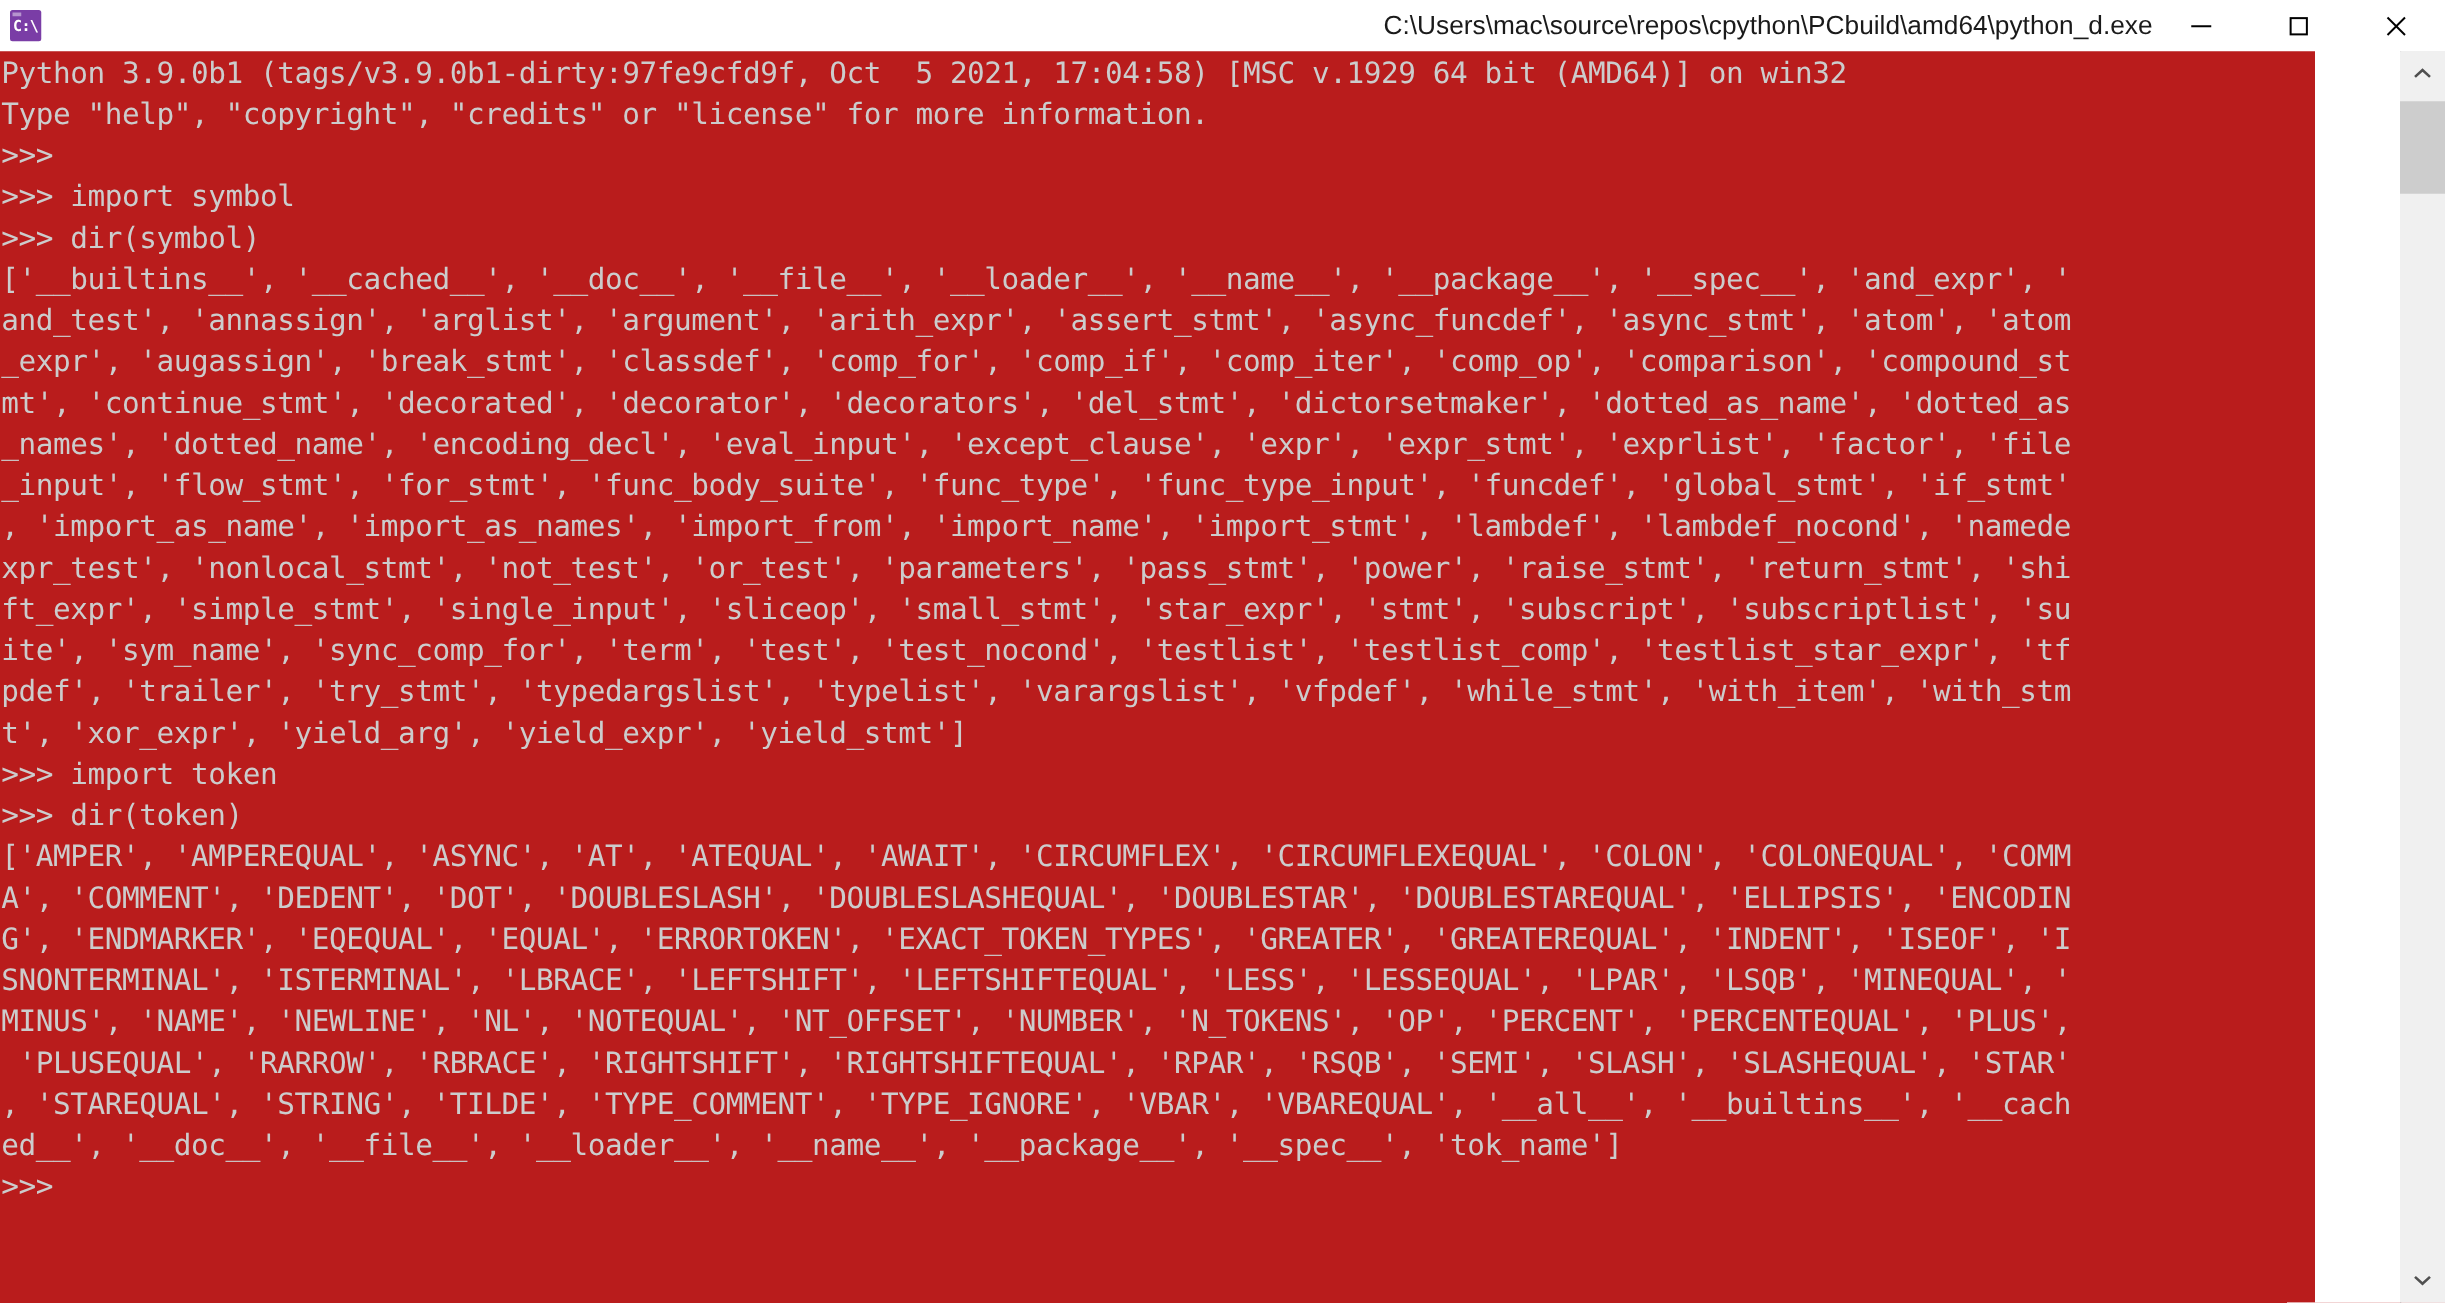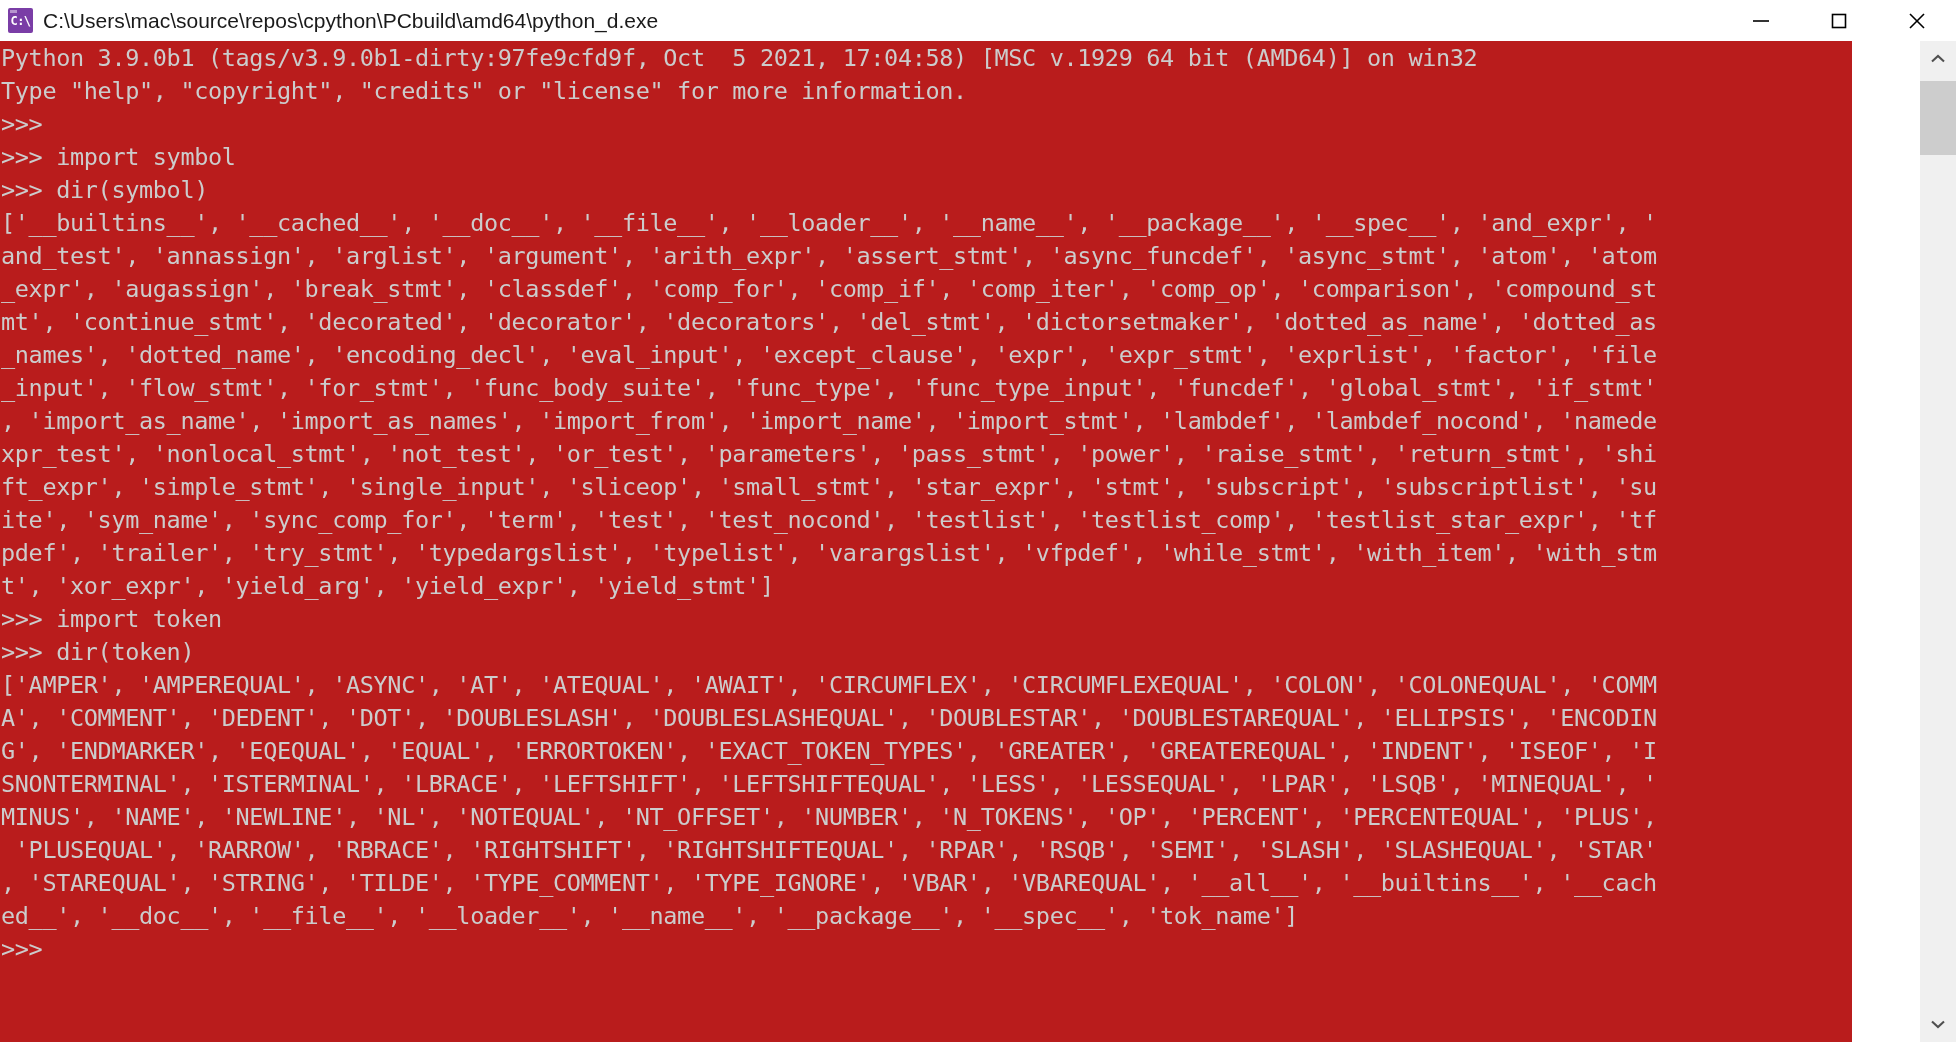--- a/index.html
+++ b/index.html
@@ -62,20 +62,21 @@
   }
 
   .tb-title {
     font-family: "Liberation Sans", sans-serif;
     font-size: 21px;
     color: #1a1a1a;
     white-space: nowrap;
     letter-spacing: 0px;
     flex: 1 1 auto;
     overflow: hidden;
+    text-align: right;
   }
 
   .tb-buttons {
     display: flex;
     height: 41px;
     flex: 0 0 auto;
   }
   .tb-btn {
     width: 78px;
     height: 41px;

